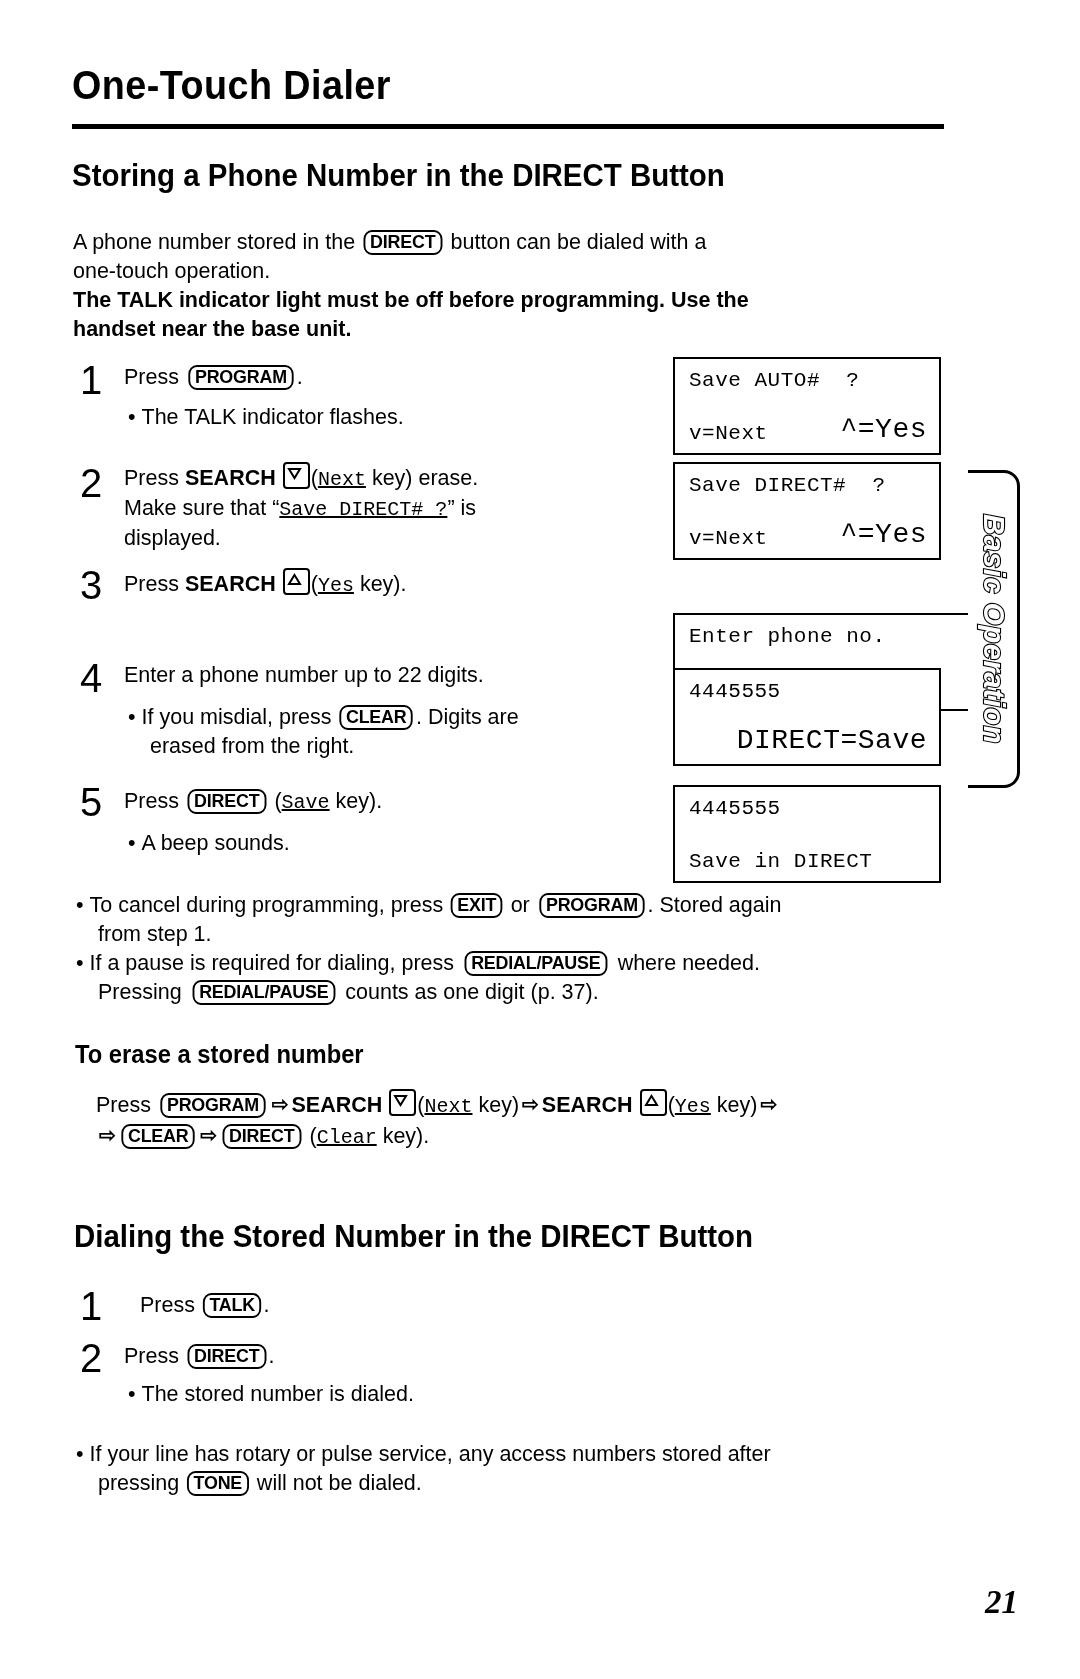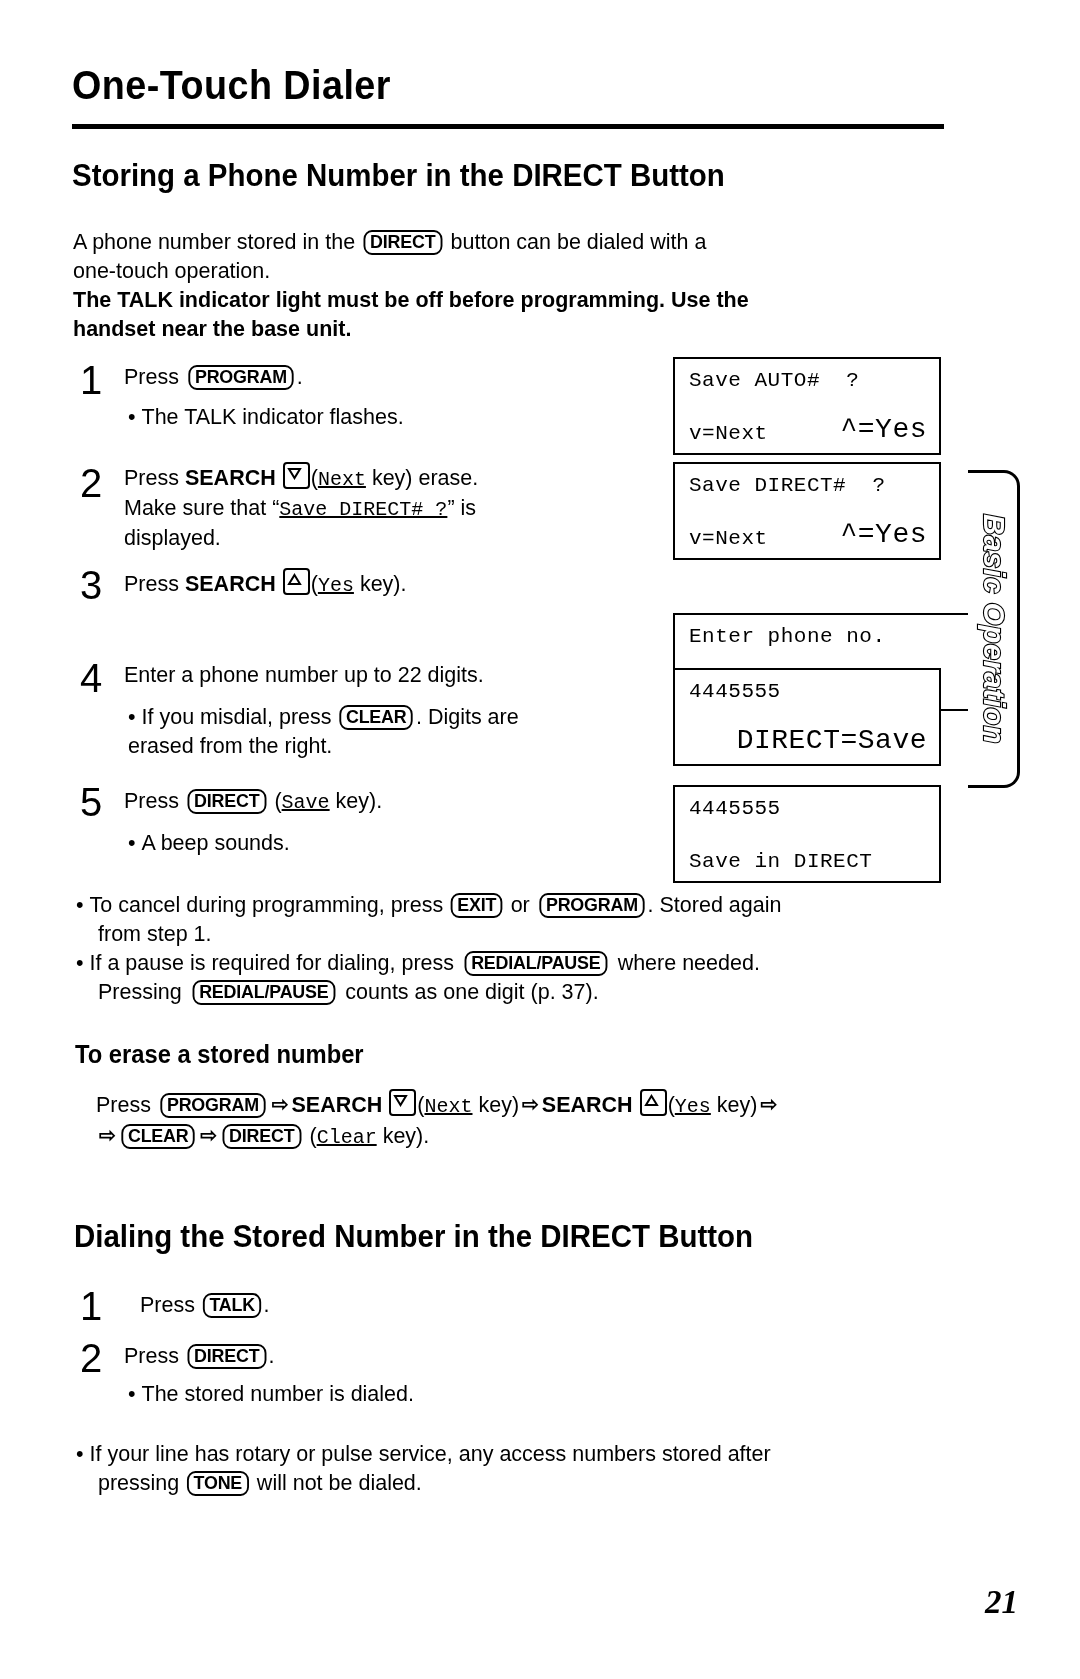--- a/index.html
+++ b/index.html
@@ -241,21 +241,21 @@
             <polygon points="7.5,3 13,12 2,12" fill="none" stroke="#000" stroke-width="2"></polygon>
           </svg></span>(<span class="mono">Yes</span><span> key).</span></span>
   </div>
 
   <div class="step-num" style="left:80px; top:658px;">4</div>
   <div class="step-body" style="left:124px; top:661px; width:520px;">
     <span>Enter a phone number up to 22 digits.</span>
   </div>
   <div class="bullet-dot" style="left:128px; top:703px; width:520px;">
     <span>•&nbsp;</span><span>If you misdial, press </span><span class="keycap">CLEAR</span><span>. Digits are</span><br>
-    <span style="">erased from the right.</span>
+    <span style="margin-left:22px;">erased from the right.</span>
   </div>
 
   <div class="step-num" style="left:80px; top:782px;">5</div>
   <div class="step-body" style="left:124px; top:787px; width:520px;">
     <span>Press </span><span class="keycap">DIRECT</span> (<span class="mono">Save</span><span> key).</span>
   </div>
   <div class="bullet-dot" style="left:128px; top:829px; width:500px;">
     <span>•&nbsp;</span><span>A beep sounds.</span>
   </div>
 

